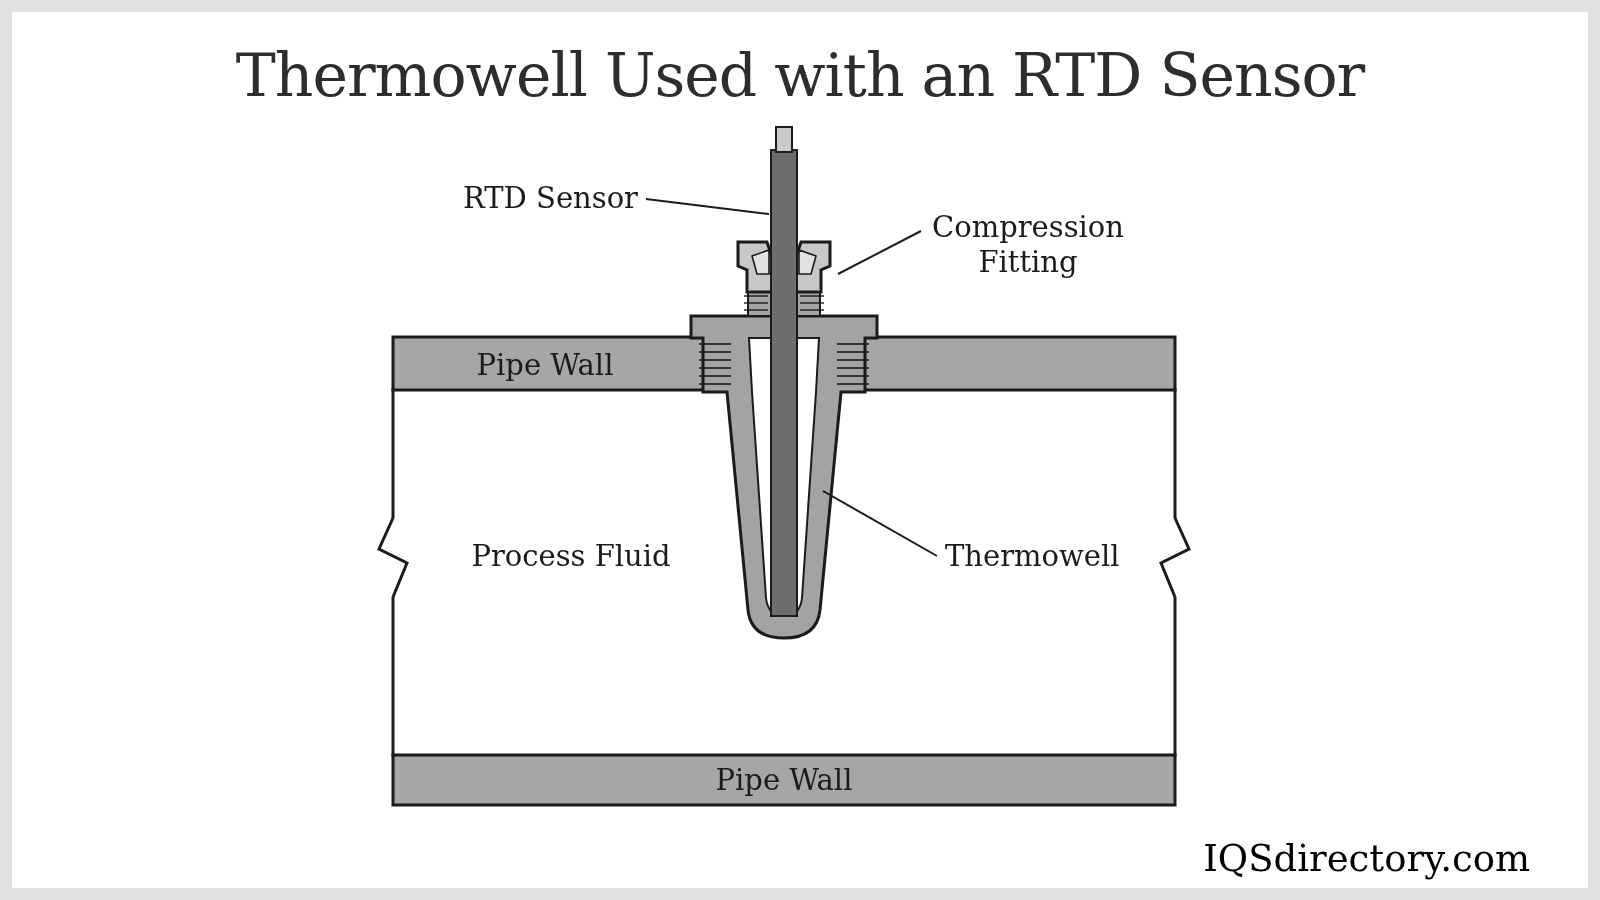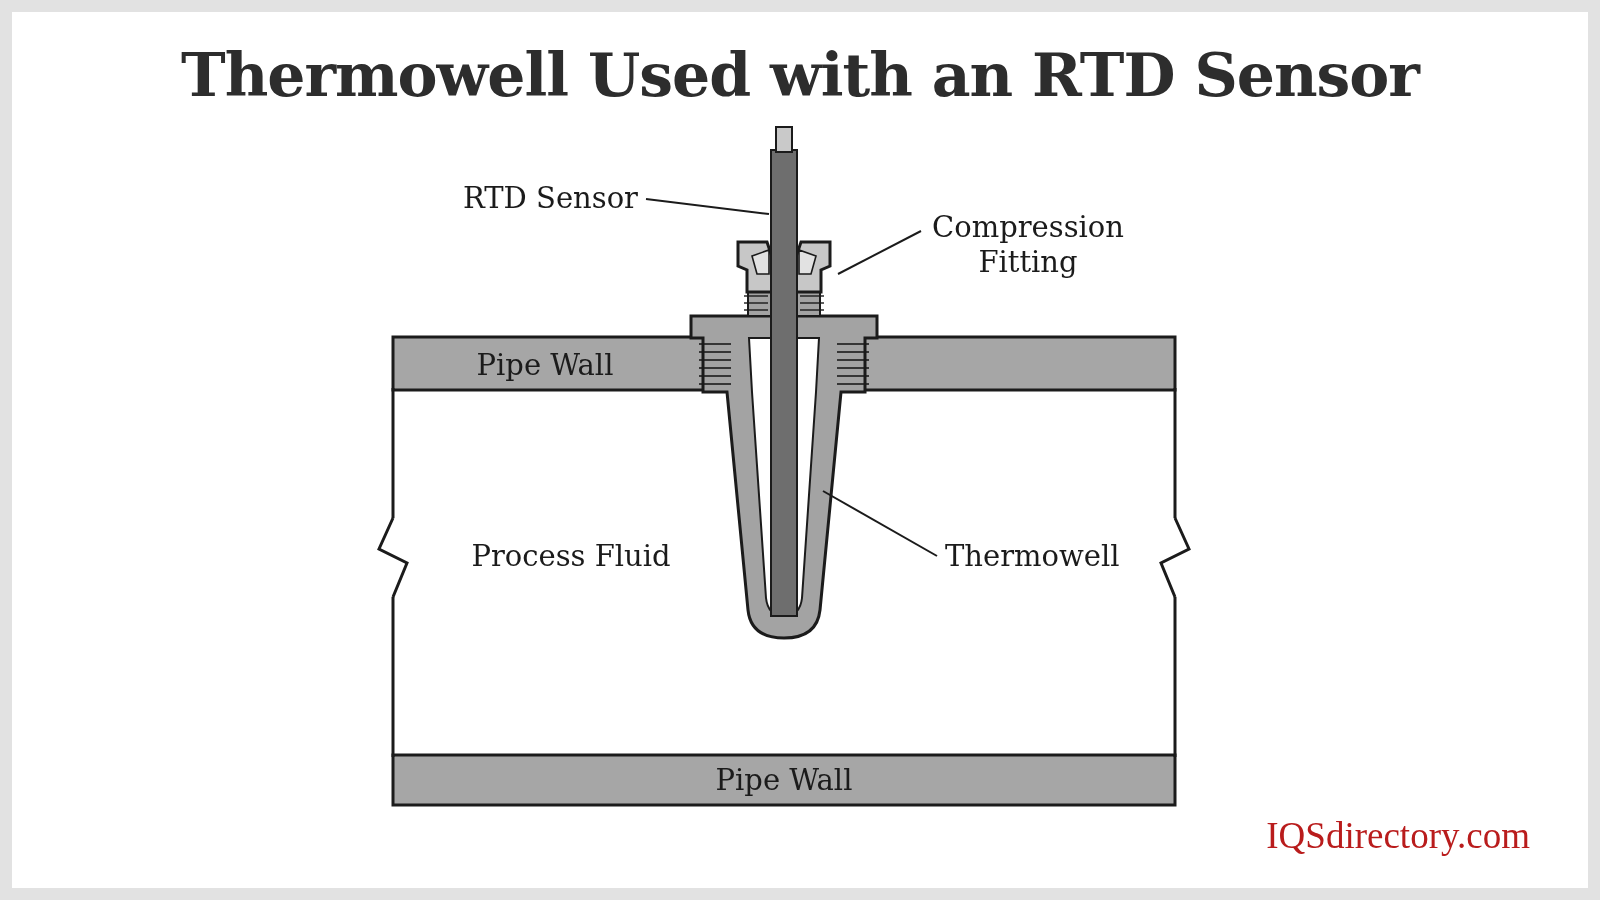--- a/index.html
+++ b/index.html
@@ -9,29 +9,29 @@
     font-family:"DejaVu Serif","Liberation Serif",serif;
     position:relative;overflow:hidden;
   }
   .card{
     position:absolute;left:12px;top:12px;right:12px;bottom:12px;
     background:#ffffff;
   }
   .title{
     position:absolute;left:0;top:40px;width:100%;
     text-align:center;
-    font-size:60px;font-weight:700;color:#2d2d2d;
+    font-size:60px;font-weight:400;color:#2d2d2d;
     letter-spacing:-1px;
   }
   .diagram{
     position:absolute;left:0;top:0;width:1600px;height:900px;
   }
   .watermark{
-    position:absolute;right:70px;bottom:43px;
-    font-size:37px;color:#b91c1c;font-family:Liberation Serif, serif;
+    position:absolute;right:70px;bottom:20px;
+    font-size:37px;color:#000000;
   }
   .lbl{
     font-family:"DejaVu Serif","Liberation Serif",serif;
     font-size:29px;fill:#1b1b1b;
   }
 </style>
 </head>
 <body>
 
 <div class="card"></div>

